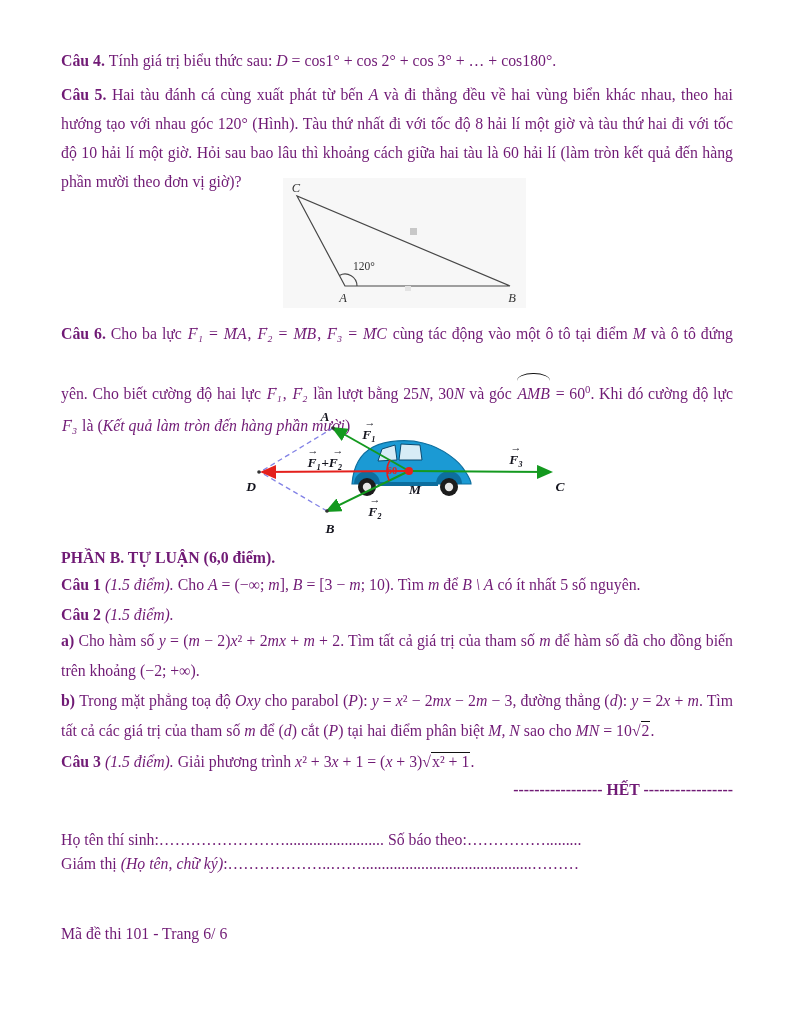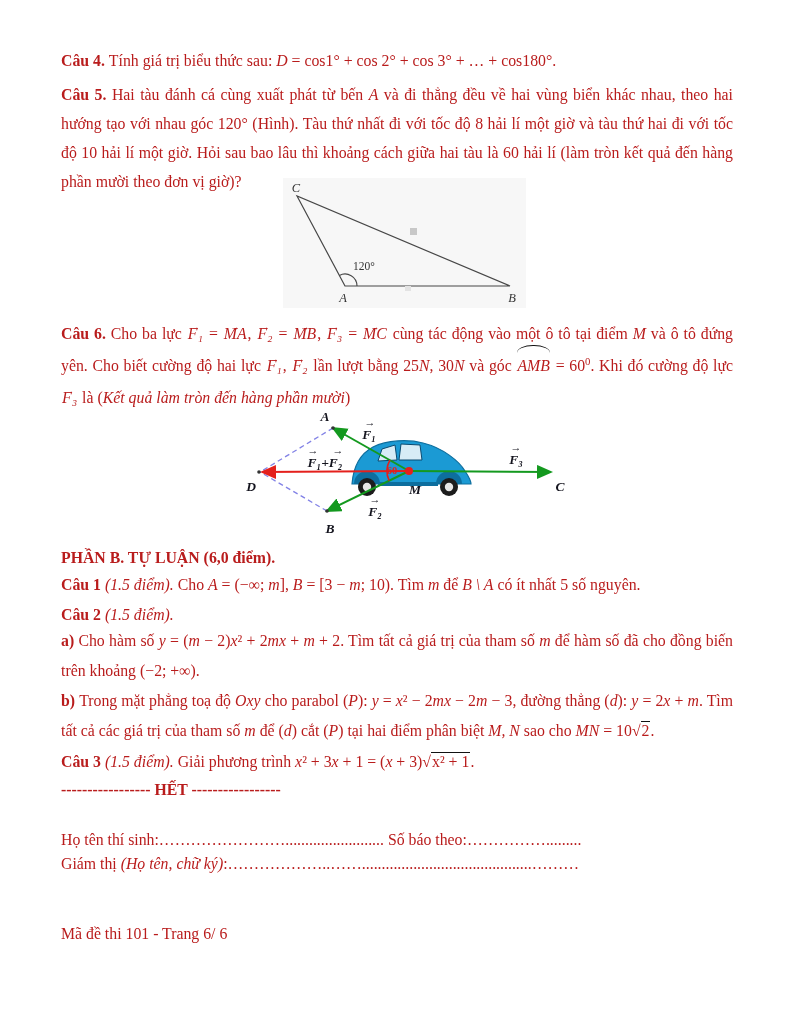--- a/index.html
+++ b/index.html
@@ -2,39 +2,39 @@
 <html><head>
 <meta charset="utf-8">
 <style>
   html,body{margin:0;padding:0;background:#ffffff;}
   .page{
     position:relative;
     width:792px;height:1024px;
     background:#ffffff;
     font-family:"Liberation Serif","DejaVu Serif",serif;
     font-size:15.8px;
-    color:#b91c1c;
+    color:#701a75;
     overflow:hidden;
   }
   .para{position:absolute;left:61px;width:672px;line-height:29px;}
   .j{text-align:justify;}
-  .center{text-align:left;}
+  .center{text-align:right;}
   .right{text-align:left;}
   .b{font-weight:700;}
   .i{font-style:italic;text-align:right;}
   .mi{font-style:italic;}
   .sup{vertical-align:super;font-size:0.68em;line-height:0;}
   .sqrt{border-top:1.4px solid #111;padding:0 1px;}
   .vec{position:relative;display:inline-block;font-style:italic;padding:0 1px;}
   .vec::after{
     content:"\2192";
     position:absolute;left:0;right:0;top:-0.72em;
     font-size:0.58em;font-style:normal;text-align:center;
   }
-  .arc{position:relative;display:inline-block;font-style:italic;padding:0 1px;}
+  .arc{position:relative;display:inline-block;font-style:italic;padding:0 1px;margin-top:28px;}
   .arc::after{
     content:"";
     position:absolute;left:1px;right:1px;top:-0.30em;height:0.45em;
     border-top:1.4px solid #111;
     border-radius:50% 50% 0 0 / 100% 100% 0 0;
   }
   .fig{position:absolute;}
   .figtext{font-family:"Liberation Serif","DejaVu Serif",serif;}
 </style>
 </head>

